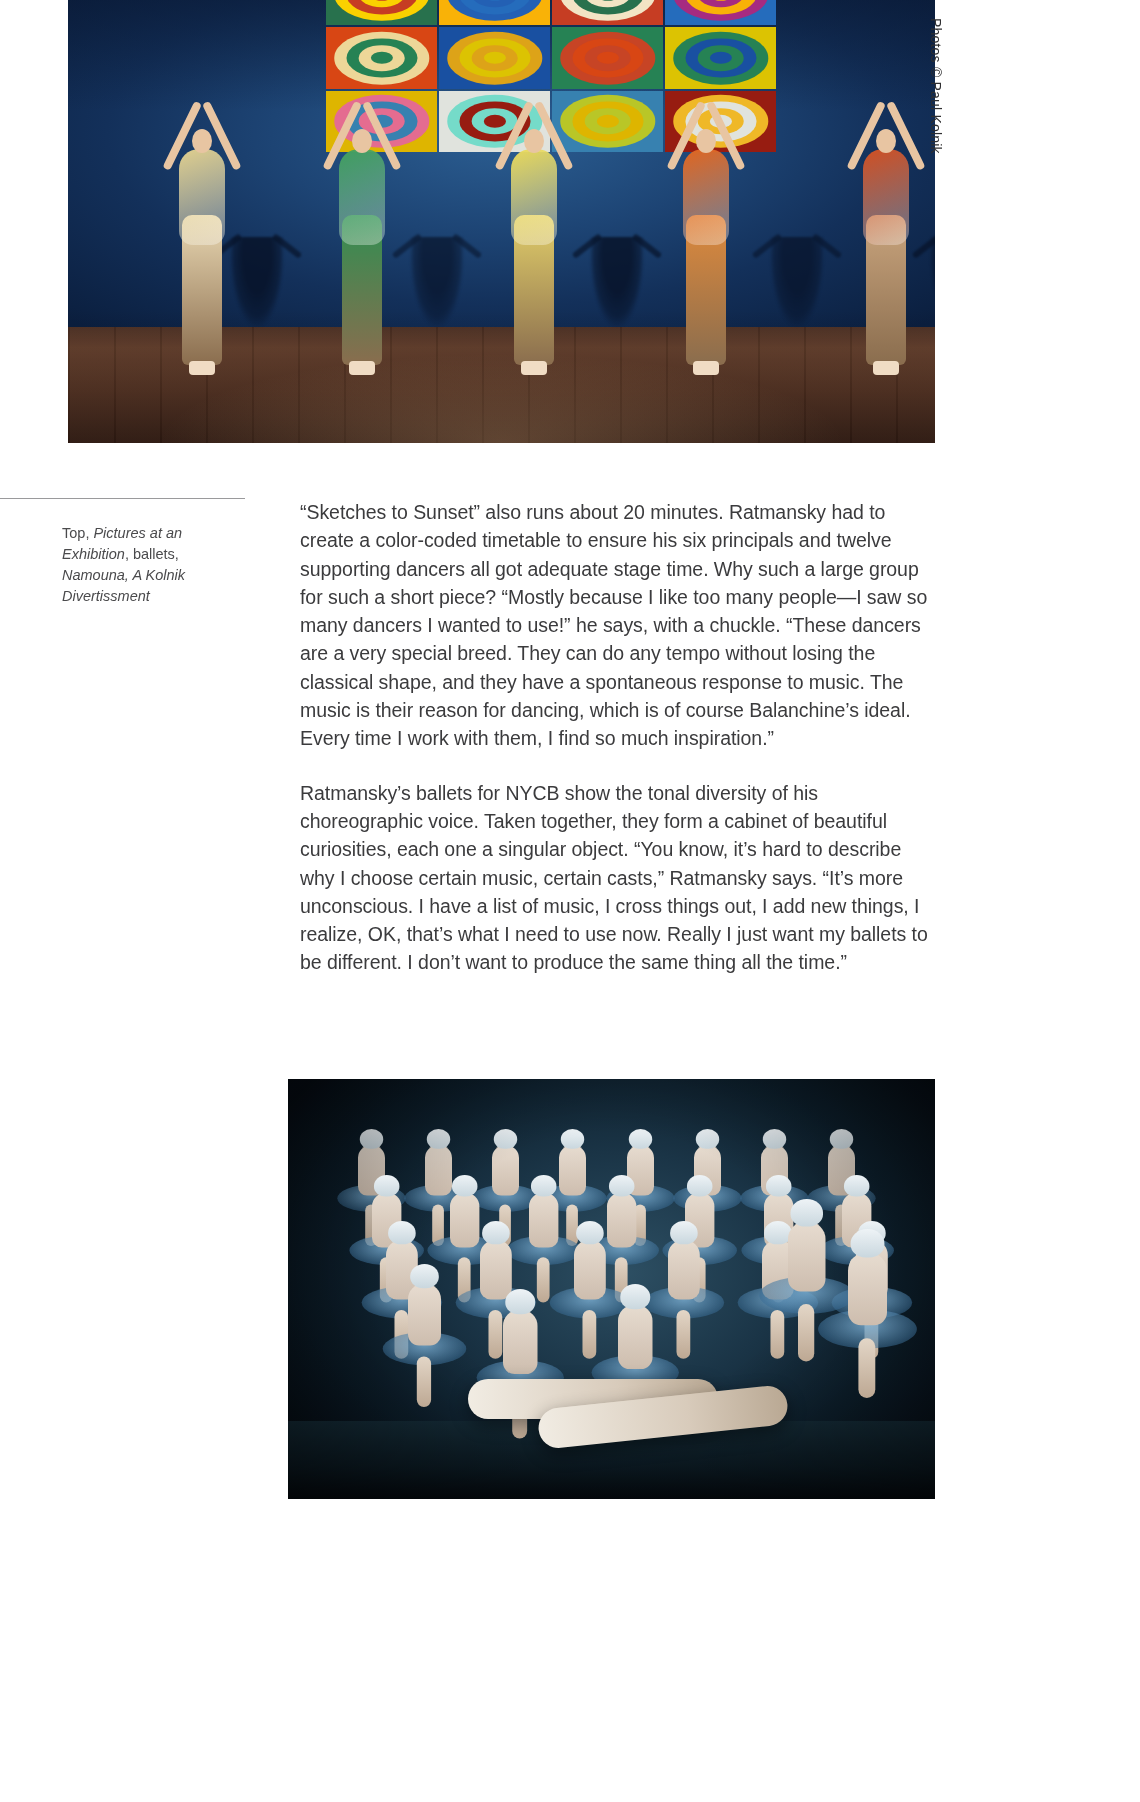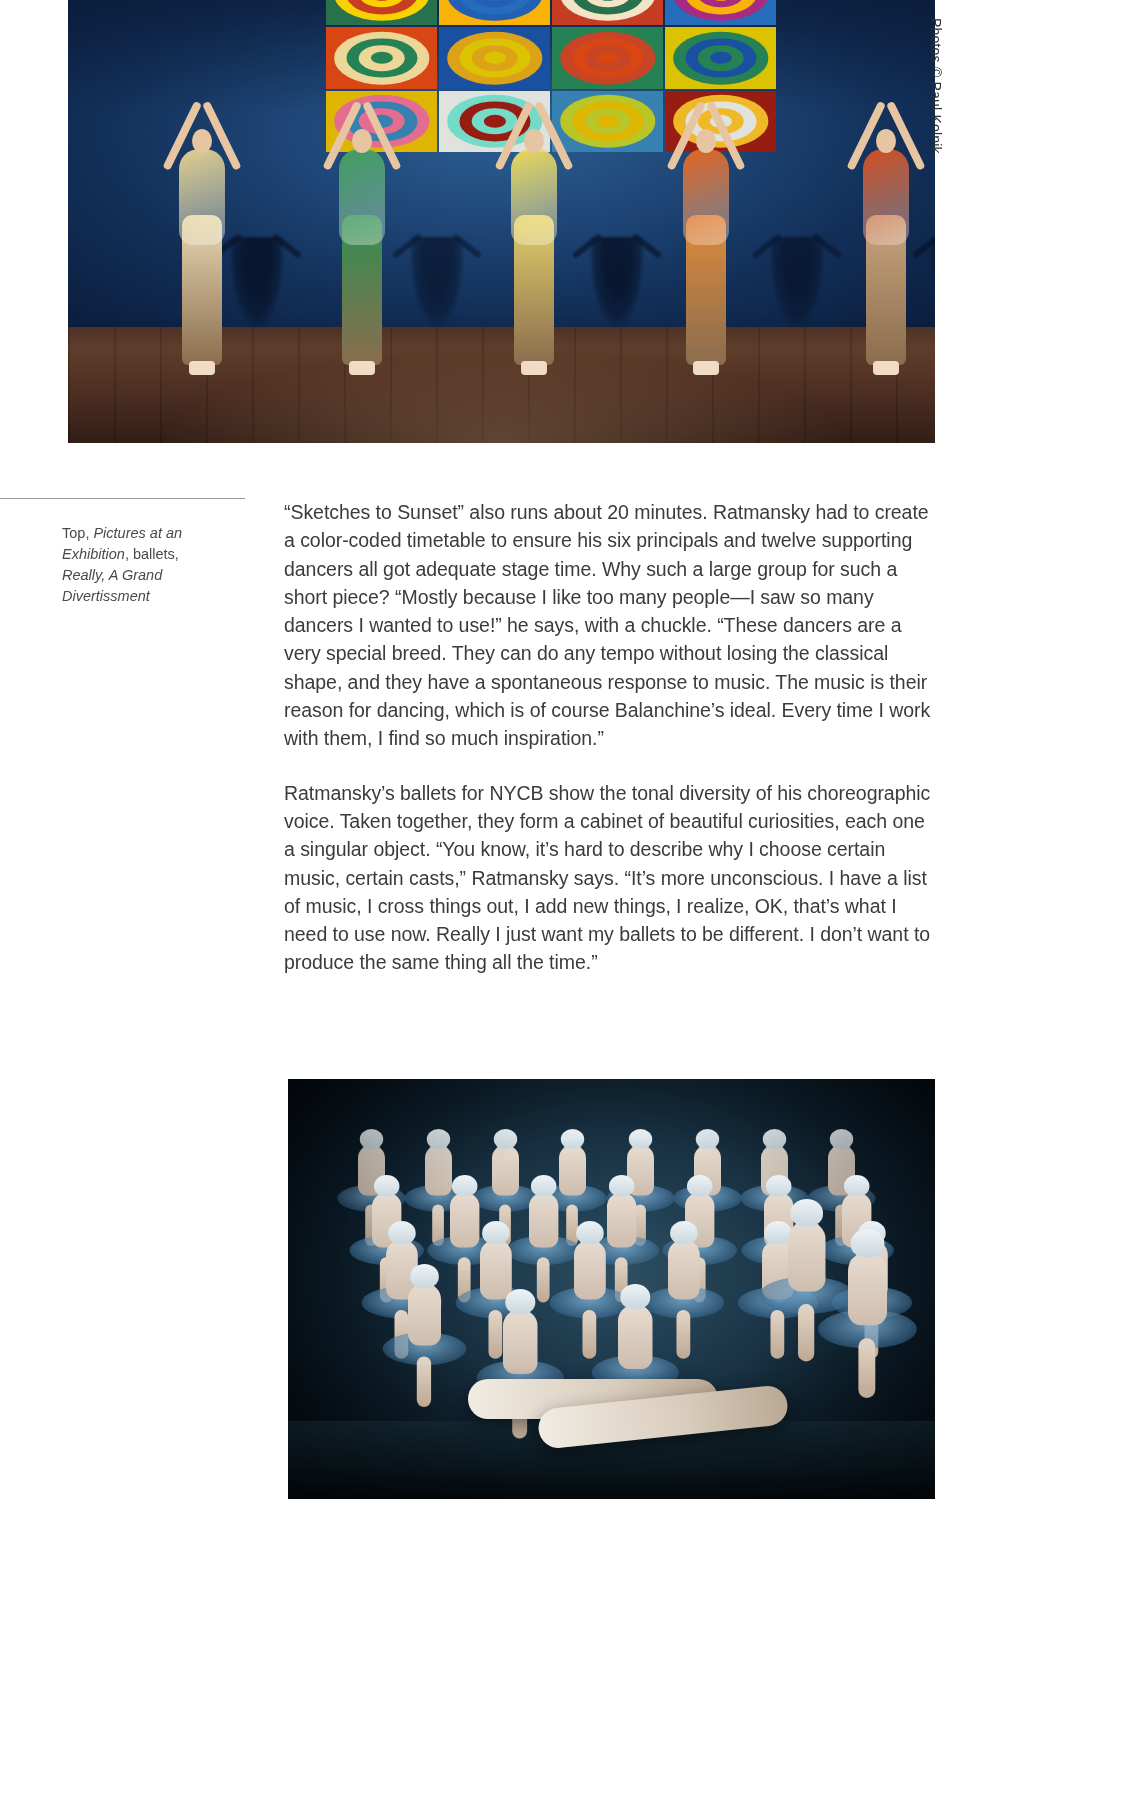--- a/index.html
+++ b/index.html
@@ -86,21 +86,21 @@
     font-size:14.5px;line-height:21px;color:#4a4a4c;
   }
   .caption i{font-style:italic;}
 
   
   .body{
     position:absolute;left:284px;top:498px;width:650px;
     font-size:19.5px;line-height:28.3px;color:#3b3b3d;
     letter-spacing:-0.05px;
   }
-  .body p{margin:0 0 26px 0;}
+  .body p{margin:0 0 26px 16px;}
   .body p:last-child{margin-bottom:0;}
 
   
   .photo-bottom{
     position:absolute;left:288px;top:1079px;width:647px;height:420px;
     overflow:hidden;background:#07111c;
   }
   .pb-bg{position:absolute;inset:0;
     background:radial-gradient(ellipse 62% 72% at 52% 46%, #2d4f63 0%, #1a3446 40%, #0d1f2c 70%, #060d15 100%);}
   .pb-floor{position:absolute;left:0;right:0;bottom:0;height:78px;
@@ -245,21 +245,21 @@
           <div class="arm l"></div>
           <div class="arm r"></div>
         </div>
       </div>
 
   </div>
 
   <div class="credit">Photos © Paul Kolnik</div>
 
   <div class="cap-rule"></div>
-  <div class="caption" id="captionBox"><span>Top, </span><i>Pictures at an Exhibition</i><span>, ballets, </span><i>Really, A Grand Divertissment</i></div>
+  <div class="caption" id="captionBox"><span>Top, </span><i>Pictures at an Exhibition</i><span>, ballets, </span><i>Namouna, A Kolnik Divertissment</i></div>
 
   <div class="body">
     <p>“Sketches to Sunset” also runs about 20 minutes. Ratmansky had to create a color-coded timetable to ensure his six principals and twelve supporting dancers all got adequate stage time. Why such a large group for such a short piece? “Mostly because I like too many people—I saw so many dancers I wanted to use!” he says, with a chuckle. “These dancers are a very special breed. They can do any tempo without losing the classical shape, and they have a spontaneous response to music. The music is their reason for dancing, which is of course Balanchine’s ideal. Every time I work with them, I find so much inspiration.”</p>
     <p>Ratmansky’s ballets for NYCB show the tonal diversity of his choreographic voice. Taken together, they form a cabinet of beautiful curiosities, each one a singular object. “You know, it’s hard to describe why I choose certain music, certain casts,” Ratmansky says. “It’s more unconscious. I have a list of music, I cross things out, I add new things, I realize, OK, that’s what I need to use now. Really I just want my ballets to be different. I don’t want to produce the same thing all the time.”</p>
   </div>
 
   <div class="photo-bottom">
     <div class="pb-bg"></div>
     <div class="pb-floor"></div>
     <div id="swanGroup">

